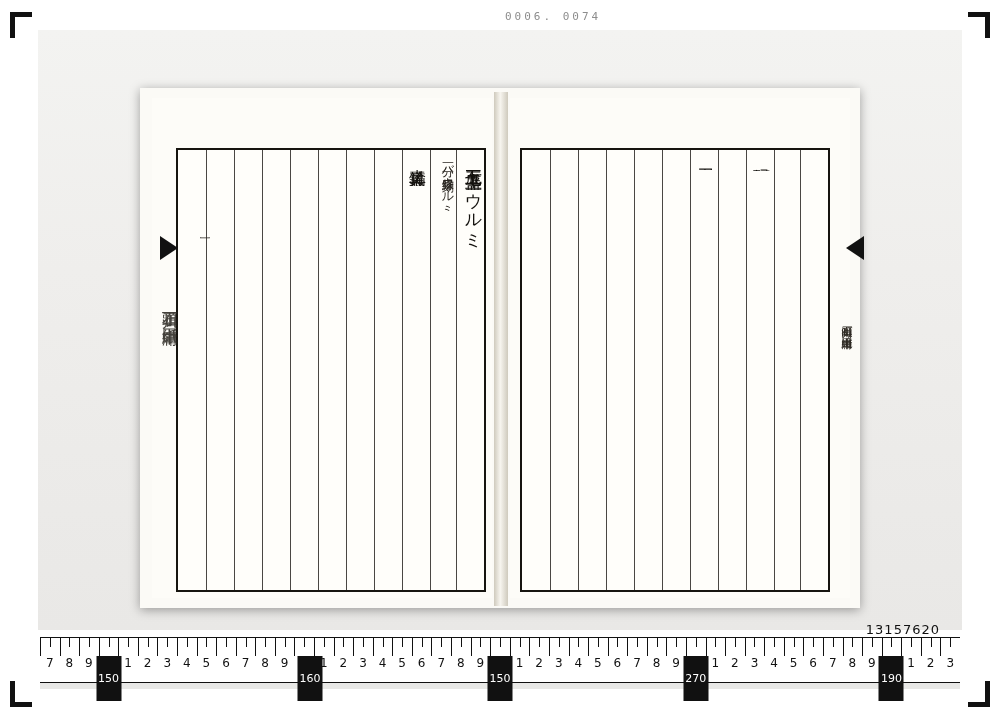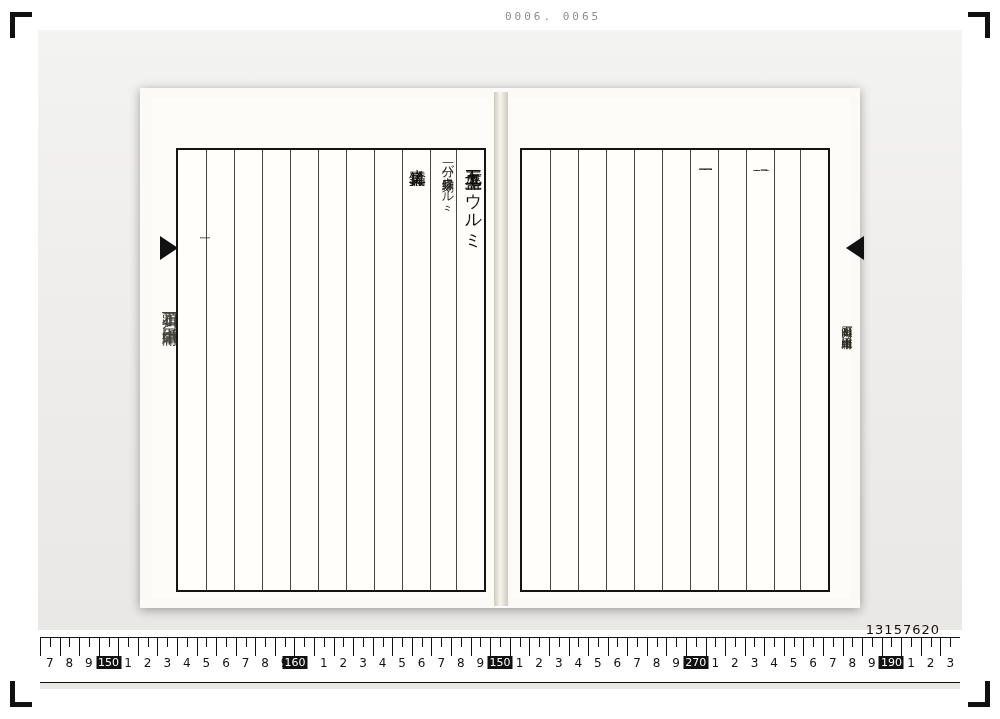--- a/index.html
+++ b/index.html
@@ -193,21 +193,21 @@
     position: absolute;
     top: 18px;
     font-family: "DejaVu Sans", sans-serif;
     font-size: 12px;
     color: #111;
     transform: translateX(-50%);
   }
   .rlabel.boxed {
     background: #111;
     color: #fff;
-    padding: 0 2px;
+    padding: 16px 2px;
     font-size: 11px;
   }
   .ruler-edge {
     position: absolute;
     left: 40px;
     bottom: 30px;
     width: 920px;
     height: 6px;
     background: #e8e8e6;
   }
@@ -229,21 +229,21 @@
 
   <div class="corner-mark cm-tl"></div>
   <div class="corner-mark cm-tl2"></div>
   <div class="corner-mark cm-tr"></div>
   <div class="corner-mark cm-tr2"></div>
   <div class="corner-mark cm-bl"></div>
   <div class="corner-mark cm-bl2"></div>
   <div class="corner-mark cm-br"></div>
   <div class="corner-mark cm-br2"></div>
 
-  <div class="film-code">0006. 0065</div>
+  <div class="film-code">0006. 0074</div>
 
   <div class="photo-bg"></div>
 
   <div class="book-shadow-left"></div>
   <div class="book"></div>
   <div class="leaf leaf-left"></div>
   <div class="leaf leaf-right"></div>
   <div class="gutter"></div>
 
   <div class="frame frame-right">
@@ -382,21 +382,21 @@
       <div class="tick minor" style="left: 205.532px;"></div>
       <div class="rlabel" style="left: 205.532px;">7</div>
       <div class="tick major" style="left: 215.319px;"></div>
       <div class="tick minor" style="left: 225.106px;"></div>
       <div class="rlabel" style="left: 225.106px;">8</div>
       <div class="tick major" style="left: 234.894px;"></div>
       <div class="tick minor" style="left: 244.681px;"></div>
       <div class="rlabel" style="left: 244.681px;">9</div>
       <div class="tick major" style="left: 254.468px;"></div>
       <div class="tick minor" style="left: 264.255px;"></div>
-      <div class="rlabel boxed" style="left: 255px;">160</div>
+      <div class="rlabel boxed" style="left: 270px;">160</div>
       <div class="tick major" style="left: 274.043px;"></div>
       <div class="tick minor" style="left: 283.83px;"></div>
       <div class="rlabel" style="left: 283.83px;">1</div>
       <div class="tick major" style="left: 293.617px;"></div>
       <div class="tick minor" style="left: 303.404px;"></div>
       <div class="rlabel" style="left: 303.404px;">2</div>
       <div class="tick major" style="left: 313.191px;"></div>
       <div class="tick minor" style="left: 322.979px;"></div>
       <div class="rlabel" style="left: 322.979px;">3</div>
       <div class="tick major" style="left: 332.766px;"></div>

